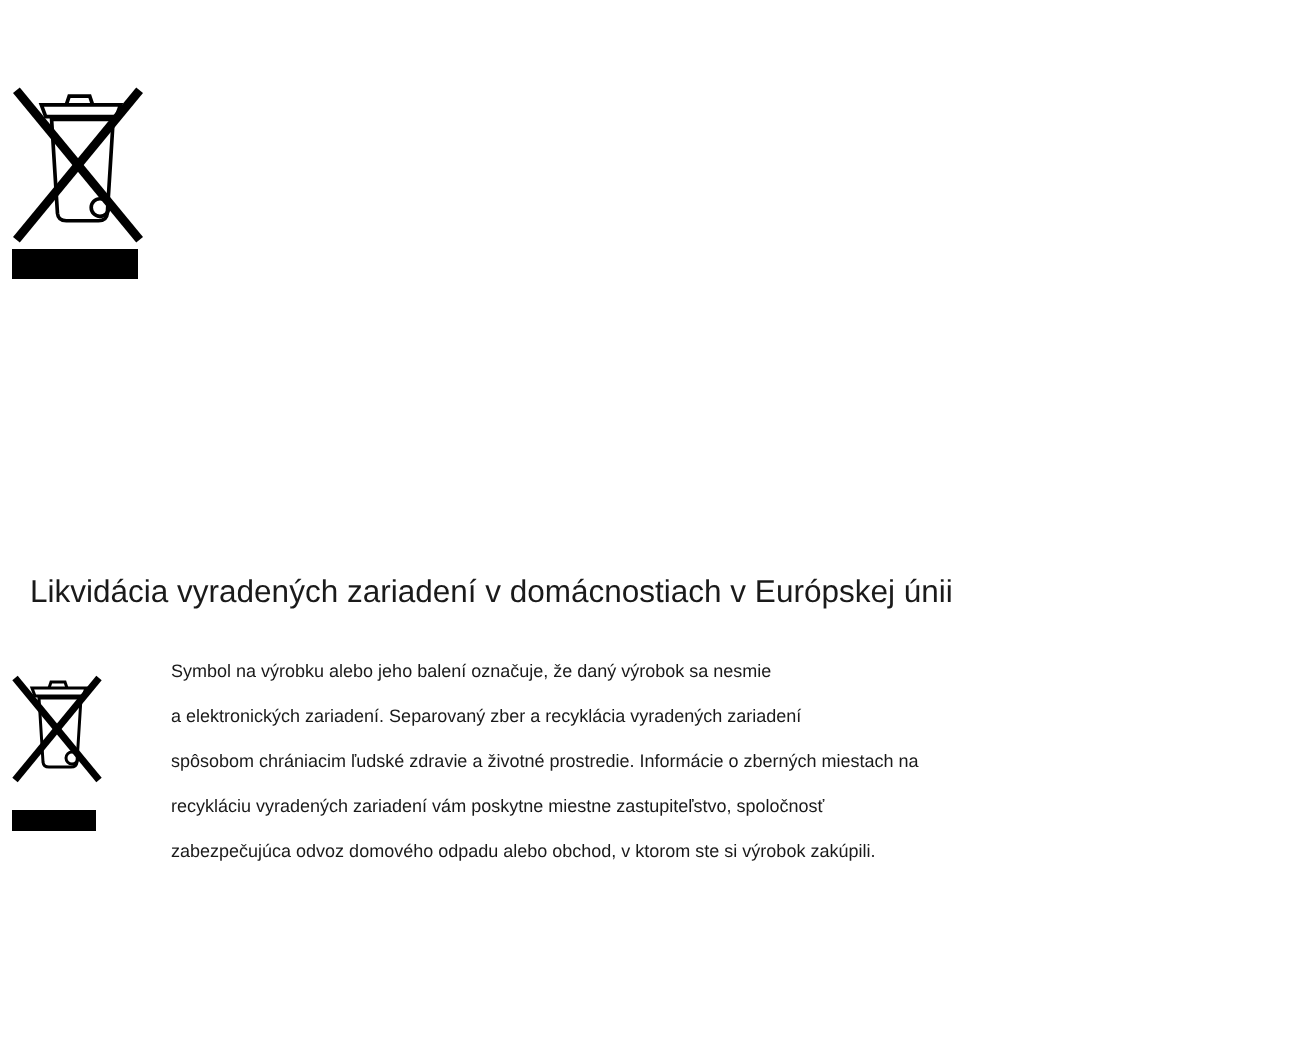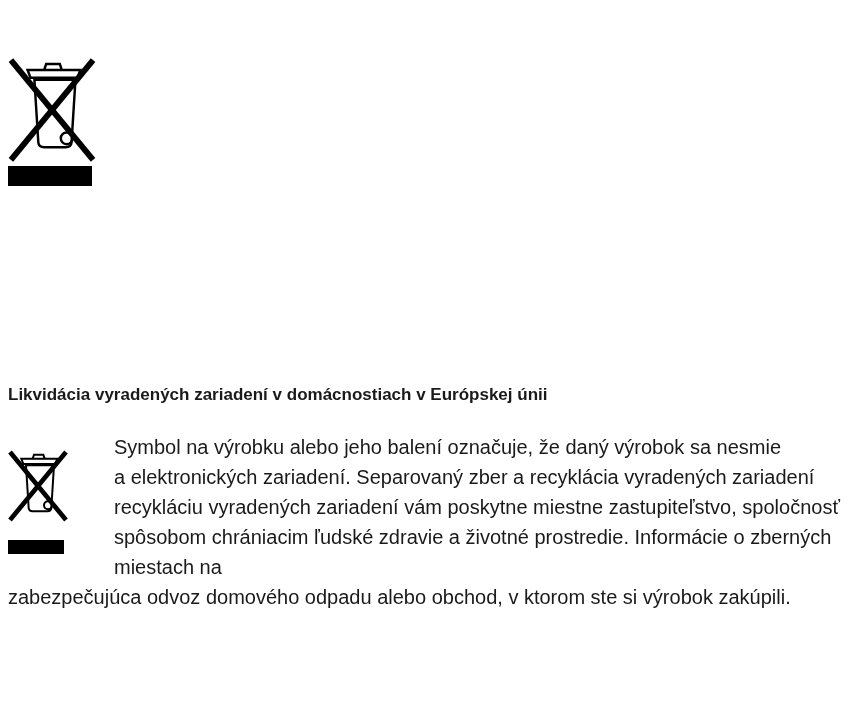--- a/index.html
+++ b/index.html
@@ -30,35 +30,35 @@
   .weee-top .black-bar {
     width: 84px;
     height: 20px;
     background: #000;
     margin-top: 4px;
   }
 
   
   .heading {
     position: absolute;
-    left: 8px;
+    left: 20px;
     top: 384px;
-    font-size: 17px;
-    font-weight: bold;
+    font-size: 21px;
+    font-weight: normal;
     line-height: 22px;
     white-space: nowrap;
   }
 
   
   .body-block {
     position: absolute;
     left: 8px;
     top: 432px;
     width: 852px;
-    font-size: 20px;
+    font-size: 12px;
     line-height: 30px;
   }
   .weee-float {
     float: left;
     width: 60px;
     margin: 4px 46px 18px 0;
   }
   .weee-float svg {
     display: block;
   }
@@ -107,18 +107,18 @@
         <g stroke="#000" stroke-width="7" stroke-linecap="butt">
           <line x1="3" y1="2" x2="87" y2="104"></line>
           <line x1="87" y1="2" x2="3" y2="104"></line>
         </g>
       </svg>
       <div class="black-bar"></div>
     </div>
 
     <div class="body-line">Symbol na výrobku alebo jeho balení označuje, že daný výrobok sa nesmie</div>
     <div class="body-line">a elektronických zariadení. Separovaný zber a recyklácia vyradených zariadení</div>
+    <div class="body-line">spôsobom chrániacim ľudské zdravie a životné prostredie. Informácie o zberných miestach na</div>
     <div class="body-line">recykláciu vyradených zariadení vám poskytne miestne zastupiteľstvo, spoločnosť</div>
-    <div class="body-line">spôsobom chrániacim ľudské zdravie a životné prostredie. Informácie o zberných miestach na</div>
     <div class="body-line">zabezpečujúca odvoz domového odpadu alebo obchod, v ktorom ste si výrobok zakúpili.</div>
   </div>
 
 </div>
 
 </body></html>

